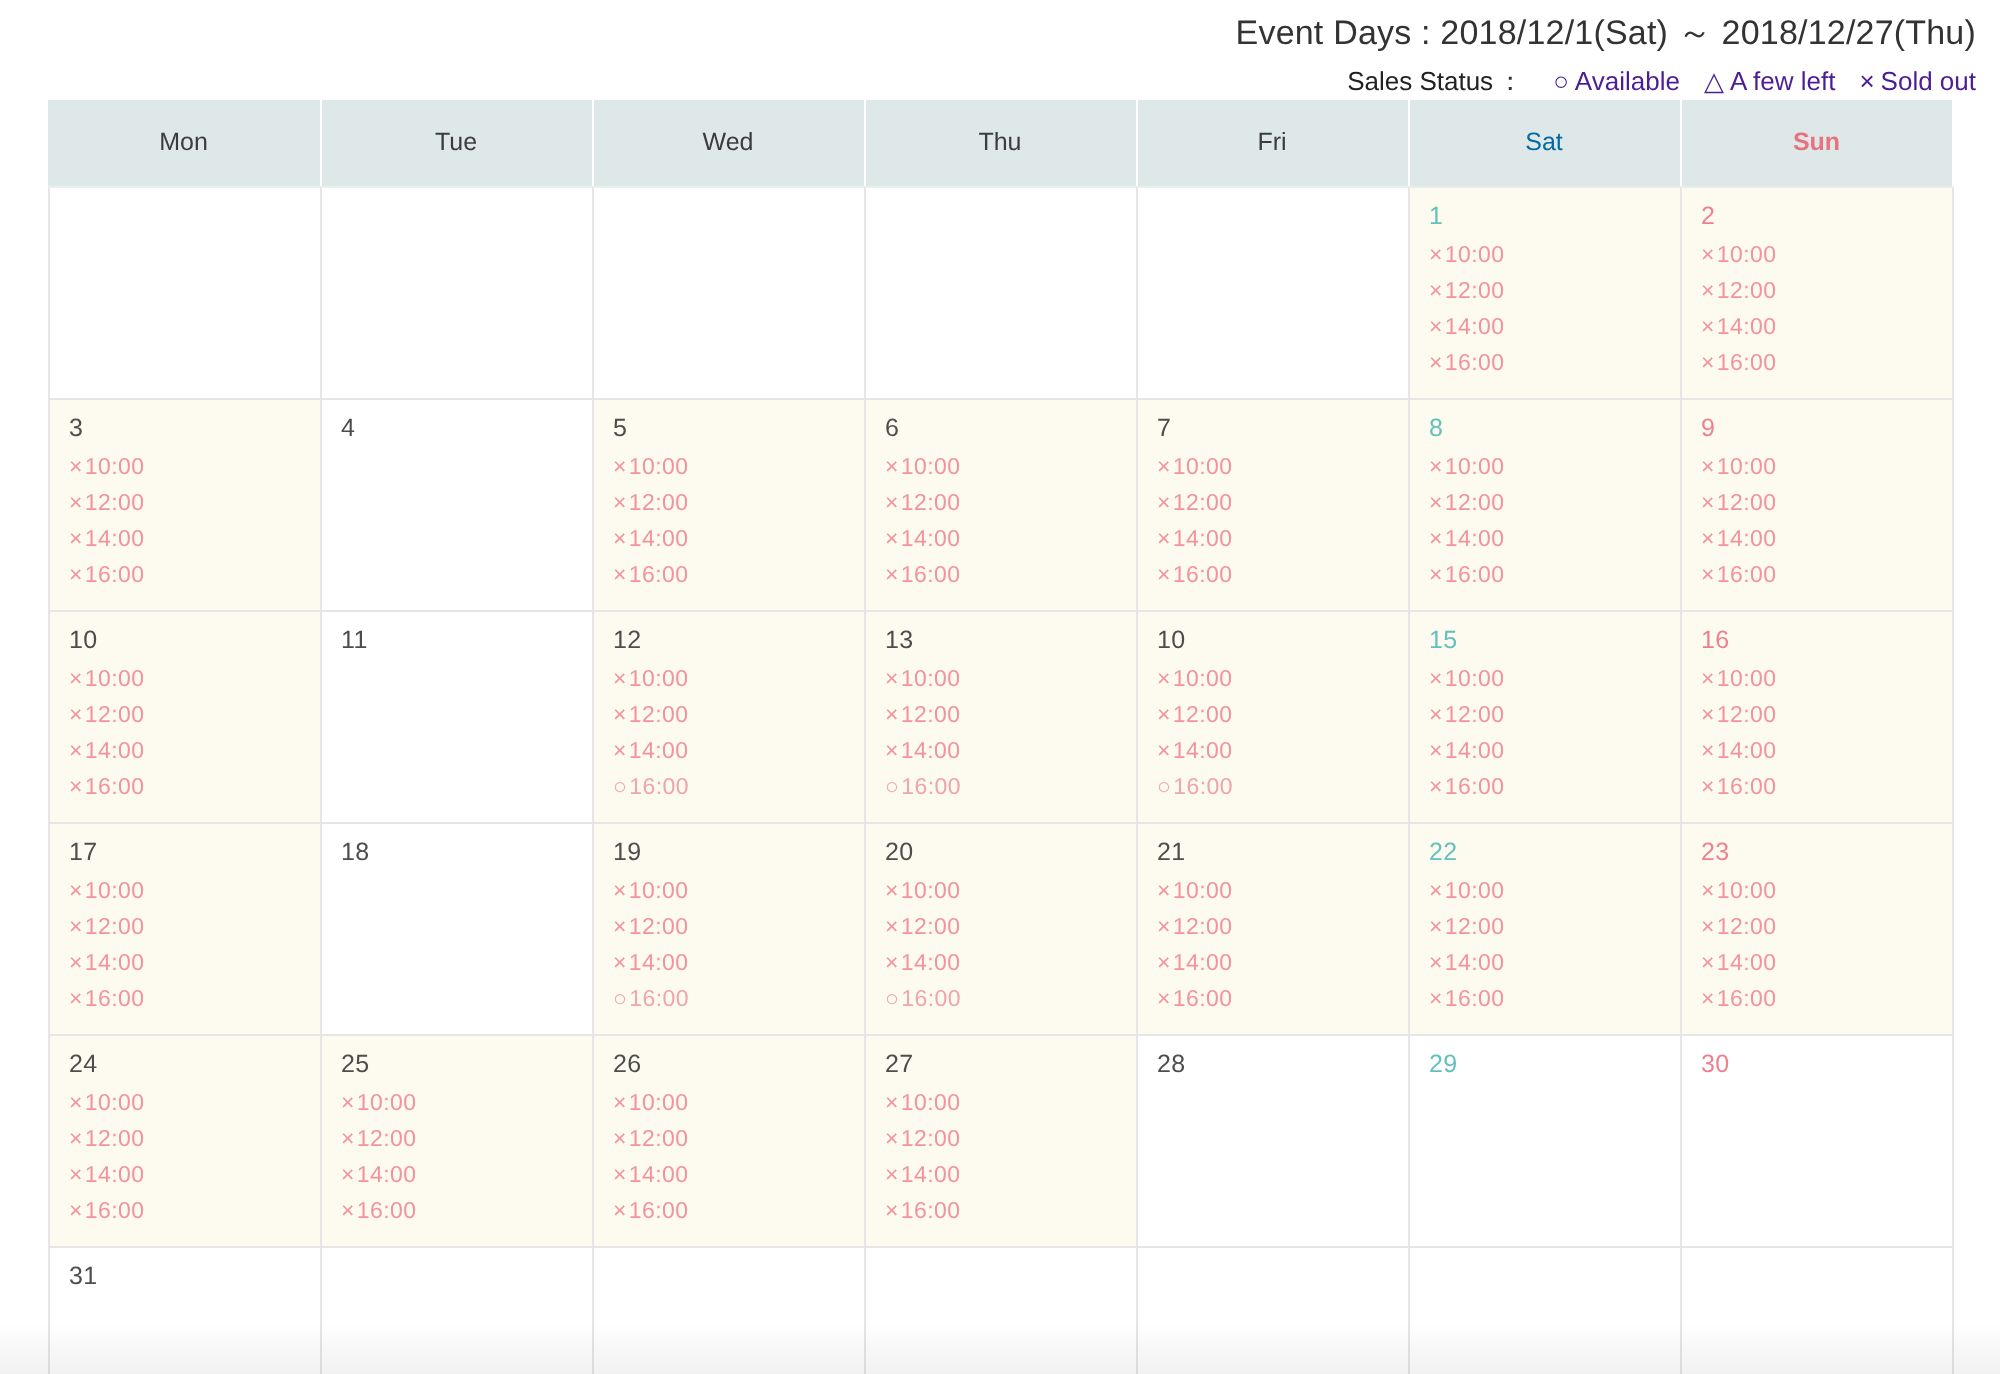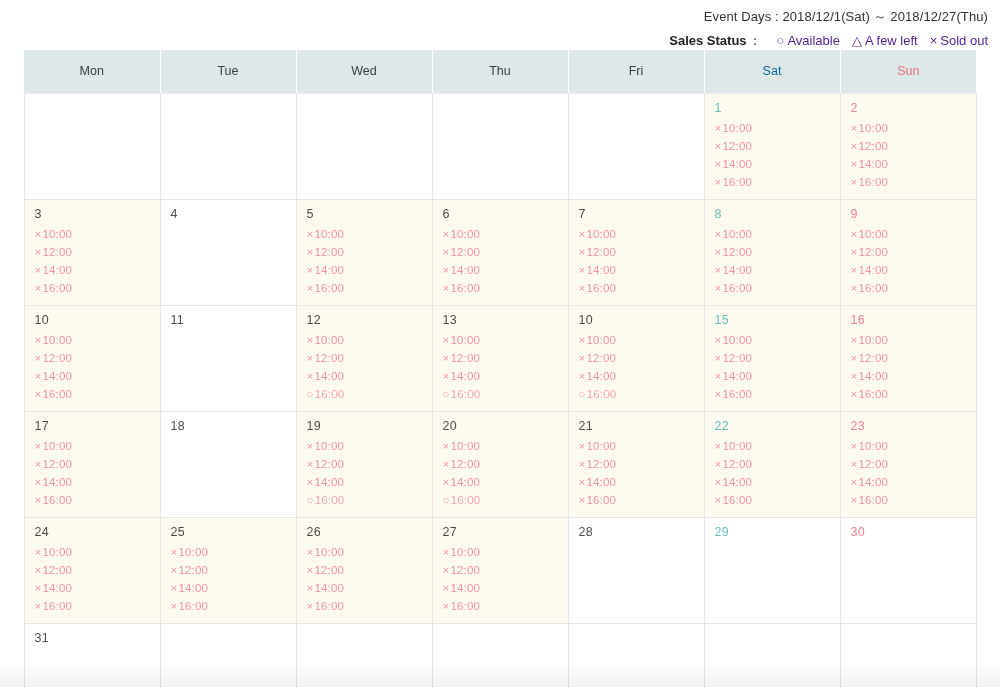--- a/index.html
+++ b/index.html
@@ -16,34 +16,34 @@
     overflow: hidden;
     background: #fff;
   }
 
   
   .info-block {
     padding: 7px 12px 0 0;
     text-align: right;
   }
   .event-days {
-    font-size: 13px;
+    font-size: 17px;
     color: #333333;
     letter-spacing: .1px;
     line-height: 20px;
     white-space: nowrap;
   }
   .sales-status {
     margin-top: 5px;
     font-size: 13px;
     color: #333333;
     line-height: 18px;
     white-space: nowrap;
   }
-  .sales-status .ss-label { font-weight: bold; color: #222; }
+  .sales-status .ss-label { font-weight: normal; color: #222; }
   .sales-status .ss-colon { margin: 0 3px 0 2px; }
   .legend-item { margin-left: 12px; color: #4c1d95; white-space: nowrap; }
   .legend-item .mark { margin-right: 3px; }
 
   
   .cal-title {
     text-align: center;
     font-size: 17px;
     color: #3a3a3a;
     margin: 13px 0 10px 0;
@@ -65,21 +65,21 @@
     background: #dee8e8;
     font-size: 12.5px;
     font-weight: normal;
     color: #3c3c3c;
     height: 43px;
     text-align: center;
     border-right: 1px solid #ffffff;
     border-bottom: 1px solid #e9eeee;
     vertical-align: middle;
   }
-  table.calendar th:last-child { border-right: none; }
+  table.calendar th:last-child { border-right: none; font-weight: bold; }
   table.calendar th.sat { color: #0369a1; }
   table.calendar th.sun { color: #e8737f; }
 
   table.calendar td {
     border: 1px solid #e6e6e6;
     vertical-align: top;
     padding: 7px 9px 8px 10px;
     height: 98px;
     background: #ffffff;
   }

